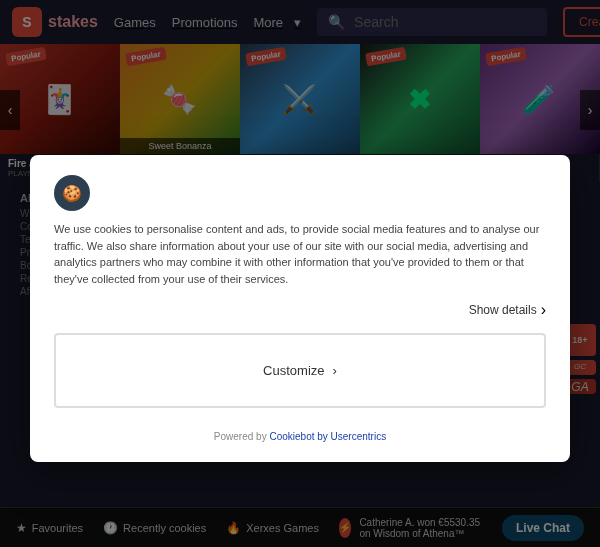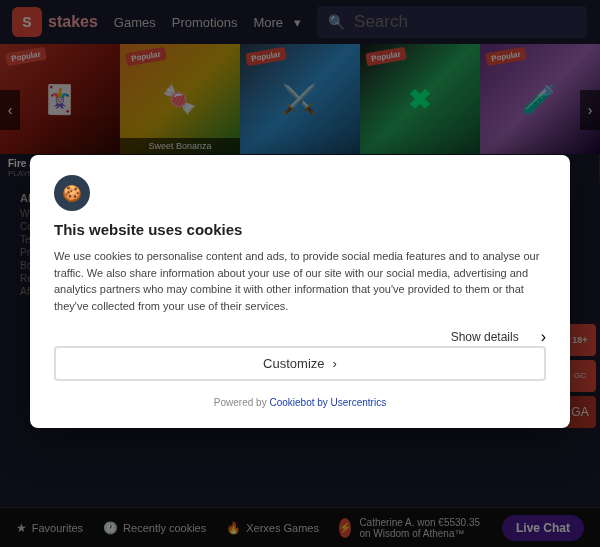--- a/index.html
+++ b/index.html
@@ -31,20 +31,21 @@
       align-items: center;
       justify-content: center;
       color: white;
       font-size: 14px;
       font-weight: bold;
     }
     .nav-links {
       display: flex;
       gap: 16px;
       align-items: center;
+      text-decoration: underline;
     }
     .nav-link {
       color: #ccc;
       font-size: 13px;
       cursor: pointer;
       text-decoration: none;
     }
     .more-link {
       display: flex;
       align-items: center;
@@ -62,21 +63,21 @@
       color: white;
       font-size: 13px;
       display: flex;
       align-items: center;
       gap: 8px;
     }
     .search-input {
       background: transparent;
       border: none;
       color: #ccc;
-      font-size: 17px;
+      font-size: 14px;
       outline: none;
       flex: 1;
     }
     .search-icon { color: #888; font-size: 14px; }
     .create-account-btn {
       background: transparent;
       border: 2px solid #e74c3c;
       color: #e74c3c;
       padding: 6px 14px;
       border-radius: 4px;
@@ -196,40 +197,41 @@
       margin-bottom: 10px;
     }
     .cookie-text {
       font-size: 11px;
       color: #444;
       line-height: 1.5;
       margin-bottom: 14px;
     }
     .show-details {
       text-align: left;
+      margin-bottom: 14px;
       display: flex;
       align-items: center;
       justify-content: flex-end;
-      gap: 22px;
+      gap: 4px;
       cursor: pointer;
     }
     .show-details-text {
       color: #333;
       font-size: 12px;
     }
     .cookie-buttons {
       display: flex;
       gap: 12px;
     }
     .customize-btn {
       flex: 1;
       border: 2px solid #ddd;
       background: white;
       color: #333;
-      padding: 8px;
+      padding: 28px;
       border-radius: 4px;
       font-size: 13px;
       cursor: pointer;
       display: flex;
       align-items: center;
       justify-content: center;
       gap: 8px;
     }
     .allow-all-btn {
       flex: 1;
@@ -239,21 +241,21 @@
       padding: 12px;
       border-radius: 4px;
       font-size: 13px;
       cursor: pointer;
       font-weight: bold;
     }
     .cookiebot-text {
       text-align: center;
       font-size: 10px;
       color: #888;
-      margin-top: 16px;
+      margin-top: 23px;
     }
     .cookiebot-link {
       color: #1a3faa;
       font-size: 10px;
     }
 
     
     .footer-area {
       background: #1a1a2e;
       padding: 10px 20px;
@@ -314,21 +316,21 @@
       height: 20px;
       background: #e74c3c;
       border-radius: 50%;
       display: flex;
       align-items: center;
       justify-content: center;
       color: white;
       font-size: 10px;
     }
     .live-chat-btn {
-      background: #4c1d95;
+      background: #0c4a6e;
       color: white;
       border: none;
       border-radius: 20px;
       padding: 6px 14px;
       font-size: 12px;
       font-weight: bold;
       cursor: pointer;
       white-space: nowrap;
     }
 
@@ -357,29 +359,30 @@
       right: 0;
       top: 320px;
       display: flex;
       flex-direction: column;
       gap: 4px;
       z-index: 50;
       padding: 4px;
     }
     .side-icon {
       width: 32px;
-      height: 32px;
+      height: 15px;
       background: #e74c3c;
       border-radius: 4px;
       display: flex;
       align-items: center;
       justify-content: center;
       color: white;
       font-size: 10px;
       cursor: pointer;
+      font-style: italic;
     }
     .age-badge {
       width: 32px;
       height: 32px;
       background: #e74c3c;
       border-radius: 4px;
       display: flex;
       align-items: center;
       justify-content: center;
       color: white;
@@ -493,21 +496,20 @@
 <div class="right-side-icons">
   <div class="age-badge">18+</div>
   <div class="side-icon" style="font-size:8px;text-align:center;line-height:1.1;">GC</div>
   <div class="side-icon" style="font-size:12px;background:#c0392b;">GA</div>
 </div>
 
 <div class="overlay-bg"></div>
 
 <div class="cookie-modal">
   <div class="cookie-logo">🍪</div>
-  <div class="cookie-title">This website uses cookies</div>
   <div class="cookie-text">We use cookies to personalise content and ads, to provide social media features and to analyse our traffic. We also share information about your use of our site with our social media, advertising and analytics partners who may combine it with other information that you've provided to them or that they've collected from your use of their services.</div>
   <div class="show-details">
     <span class="show-details-text">Show details</span>
     <span>›</span>
   </div>
   <div class="cookie-buttons">
     <button class="customize-btn">
       <span>Customize</span>
       <span>›</span>
     </button>

